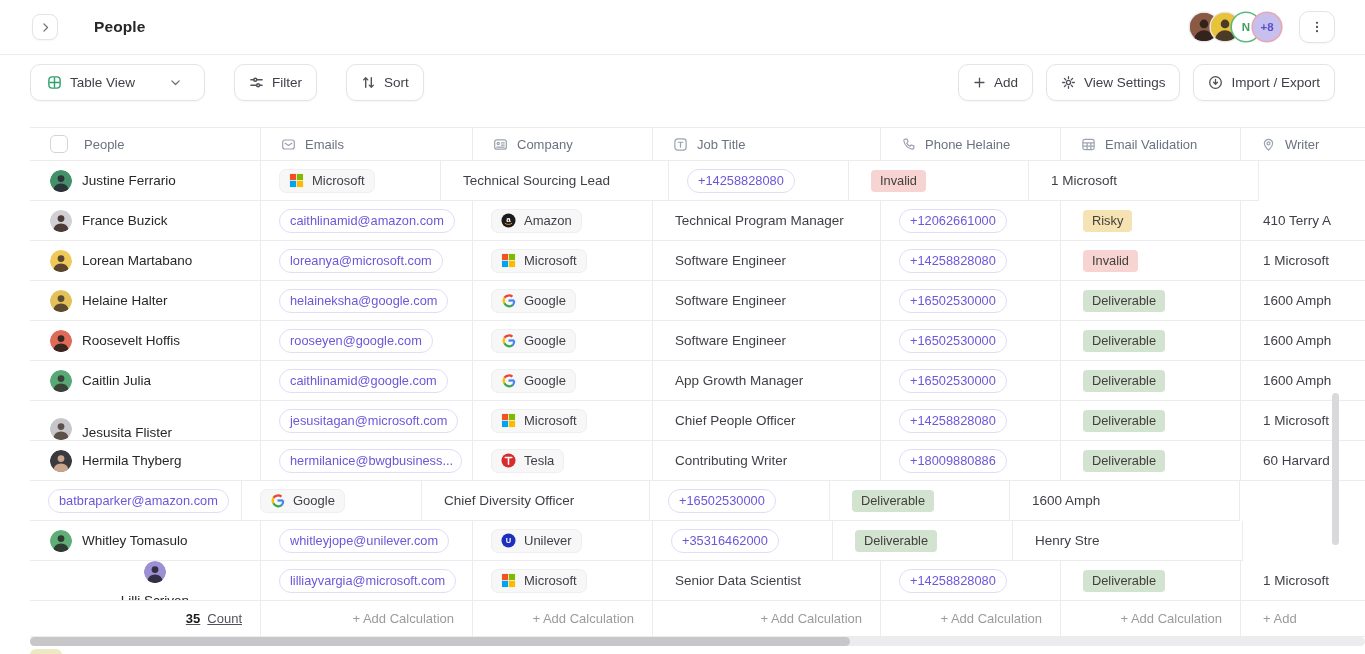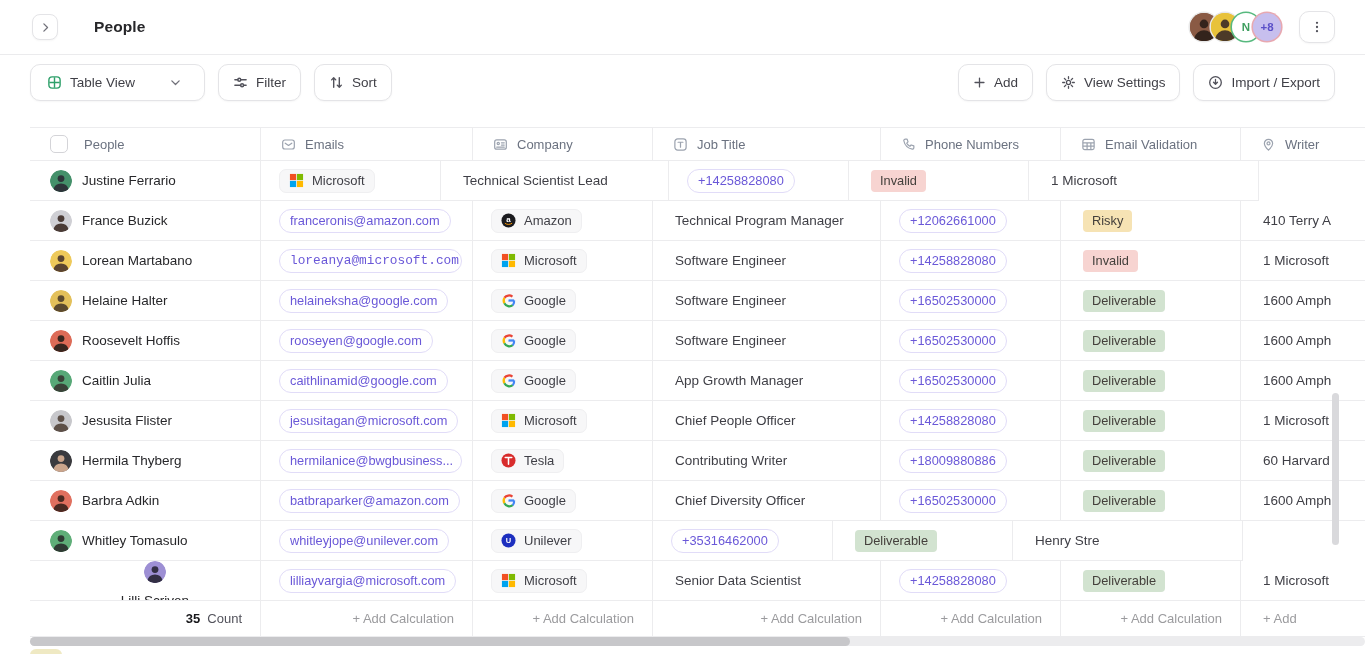--- a/index.html
+++ b/index.html
@@ -18,21 +18,21 @@
   .topbar-right { margin-left:auto; display:flex; align-items:center; gap:18px; }
   .avatar-stack { display:flex; align-items:center; }
   .t-avatar { width:28px; height:28px; border-radius:50%; display:flex; align-items:center;
     justify-content:center; font-size:11.5px; font-weight:700; margin-left:-7px;
     position:relative; cursor:pointer; }
   .t-avatar:first-child { margin-left:0; }
   .kebab-btn { width:36px; height:32px; border-radius:10px; }
 
   
   .toolbar { height:55px; display:flex; align-items:center; padding:0 30px; }
-  .tb-left { display:flex; align-items:center; gap:13px; }
+  .tb-left { display:flex; align-items:center; gap:29px; }
   .tb-right { margin-left:auto; display:flex; align-items:center; gap:13px; }
   .btn { display:flex; align-items:center; gap:8px; height:37px; padding:12px 14px;
     background:#fff; border:1px solid #e4e4e7; border-radius:10px; font-size:13.5px;
     color:#3f3f46; cursor:pointer; box-shadow:0 1px 2px rgba(0,0,0,.04); white-space:nowrap; }
   .btn .chev { margin-left:26px; }
   .view-btn { padding:0 16px; min-width:175px; }
   .view-btn span.lbl { font-weight:500; }
 
   
   .grid-area { position:relative; margin:17px 0 0 30px; width:1335px; overflow:hidden; }
@@ -220,21 +220,21 @@
               </svg>
             </span>
             <span>Job Title</span>
           </div>
           <div class="cell " style="width: 180px;">
             <span>
               <svg width="15" height="15" viewBox="0 0 16 16" fill="none" stroke="#9ca3af" stroke-width="1.3" stroke-linejoin="round">
                 <path d="M4.6 2.3h1.9l1 2.9-1.4 1.3a8.4 8.4 0 0 0 3.4 3.4l1.3-1.4 2.9 1v1.9c0 .9-.8 1.6-1.7 1.5A11.4 11.4 0 0 1 3 4C2.9 3.1 3.7 2.3 4.6 2.3Z"></path>
               </svg>
             </span>
-            <span>Phone Numbers</span>
+            <span>Phone Helaine</span>
           </div>
           <div class="cell " style="width: 180px;">
             <span>
               <svg width="15" height="15" viewBox="0 0 16 16" fill="none" stroke="#9ca3af" stroke-width="1.3">
                 <rect x="2" y="2.6" width="12" height="10.8" rx="2"></rect>
                 <path d="M2 6.2h12M2 9.8h12M6.5 6.2v7.2M10.5 6.2v7.2"></path>
               </svg>
             </span>
             <span>Email Validation</span>
           </div>
@@ -265,42 +265,42 @@
                 <svg width="15" height="15" viewBox="0 0 16 16">
                   <rect x="1" y="1" width="6.6" height="6.6" fill="#f25022"></rect>
                   <rect x="8.4" y="1" width="6.6" height="6.6" fill="#7fba00"></rect>
                   <rect x="1" y="8.4" width="6.6" height="6.6" fill="#00a4ef"></rect>
                   <rect x="8.4" y="8.4" width="6.6" height="6.6" fill="#ffb900"></rect>
                 </svg>
               </span>
               <span>Microsoft</span>
             </span>
           </div>
-          <div class="cell cell-pad22" style="width: 228px;">Technical Scientist Lead</div>
+          <div class="cell cell-pad22" style="width: 228px;">Technical Sourcing Lead</div>
           <div class="cell cell-pad" style="width: 180px;">
             <span class="chip">+14258828080</span>
           </div>
           <div class="cell cell-pad22" style="width: 180px;">
             <span class="badge" style="background: rgb(247, 212, 209);">Invalid</span>
           </div>
           <div class="cell cell-pad22" style="width: 230px;">1 Microsoft</div>
         </div>
         <div class="row body-row">
           <div class="cell cell-people" style="width: 231px;">
             <span class="p-avatar">
               <svg width="22" height="22" viewBox="0 0 22 22">
                 <circle cx="11" cy="11" r="11" fill="#cfcfd4"></circle>
                 <circle cx="11" cy="8.6" r="3.4" fill="#4a3b36"></circle>
                 <path d="M3.4 19.6a7.8 7.8 0 0 1 15.2 0A11 11 0 0 1 11 22a11 11 0 0 1-7.6-2.4Z" fill="#4a3b36"></path>
               </svg>
             </span>
             <span class="pname">France Buzick</span>
           </div>
           <div class="cell cell-pad" style="width: 212px;">
-            <span class="chip">franceronis@amazon.com</span>
+            <span class="chip">caithlinamid@amazon.com</span>
           </div>
           <div class="cell cell-pad" style="width: 180px;">
             <span class="company-pill">
               <span class="logo">
                 <svg width="15" height="15" viewBox="0 0 16 16">
                   <circle cx="8" cy="8" r="7.5" fill="#1b1b1f"></circle>
                   <text x="8" y="9.4" font-size="8.5" fill="#fff" text-anchor="middle" font-family="Liberation Sans,sans-serif" font-weight="bold">a</text>
                   <path d="M4.5 11.2c2.2 1.4 4.8 1.4 7-.1" stroke="#ff9900" stroke-width="1" fill="none" stroke-linecap="round"></path>
                 </svg>
               </span>
@@ -320,21 +320,21 @@
           <div class="cell cell-people" style="width: 231px;">
             <span class="p-avatar">
               <svg width="22" height="22" viewBox="0 0 22 22">
                 <circle cx="11" cy="11" r="11" fill="#eec95a"></circle>
                 <circle cx="11" cy="8.6" r="3.4" fill="#5a4430"></circle>
                 <path d="M3.4 19.6a7.8 7.8 0 0 1 15.2 0A11 11 0 0 1 11 22a11 11 0 0 1-7.6-2.4Z" fill="#5a4430"></path>
               </svg>
             </span>
             <span class="pname">Lorean Martabano</span>
           </div>
-          <div class="cell cell-pad" style="width: 212px; font-family: Liberation Mono, monospace;">
+          <div class="cell cell-pad" style="width: 212px;">
             <span class="chip">loreanya@microsoft.com</span>
           </div>
           <div class="cell cell-pad" style="width: 180px;">
             <span class="company-pill">
               <span class="logo">
                 <svg width="15" height="15" viewBox="0 0 16 16">
                   <rect x="1" y="1" width="6.6" height="6.6" fill="#f25022"></rect>
                   <rect x="8.4" y="1" width="6.6" height="6.6" fill="#7fba00"></rect>
                   <rect x="1" y="8.4" width="6.6" height="6.6" fill="#00a4ef"></rect>
                   <rect x="8.4" y="8.4" width="6.6" height="6.6" fill="#ffb900"></rect>
@@ -460,21 +460,21 @@
           <div class="cell cell-pad22" style="width: 228px;">App Growth Manager</div>
           <div class="cell cell-pad" style="width: 180px;">
             <span class="chip">+16502530000</span>
           </div>
           <div class="cell cell-pad22" style="width: 180px;">
             <span class="badge" style="background: rgb(210, 227, 208);">Deliverable</span>
           </div>
           <div class="cell cell-pad22" style="width: 230px;">1600 Amph</div>
         </div>
         <div class="row body-row">
-          <div class="cell cell-people" style="width: 231px;">
+          <div class="cell cell-people" style="width: 231px; align-items: flex-end;">
             <span class="p-avatar">
               <svg width="22" height="22" viewBox="0 0 22 22">
                 <circle cx="11" cy="11" r="11" fill="#c7c7cb"></circle>
                 <circle cx="11" cy="8.6" r="3.4" fill="#5d5048"></circle>
                 <path d="M3.4 19.6a7.8 7.8 0 0 1 15.2 0A11 11 0 0 1 11 22a11 11 0 0 1-7.6-2.4Z" fill="#5d5048"></path>
               </svg>
             </span>
             <span class="pname">Jesusita Flister</span>
           </div>
           <div class="cell cell-pad" style="width: 212px;">
@@ -530,30 +530,20 @@
           <div class="cell cell-pad22" style="width: 228px;">Contributing Writer</div>
           <div class="cell cell-pad" style="width: 180px;">
             <span class="chip">+18009880886</span>
           </div>
           <div class="cell cell-pad22" style="width: 180px;">
             <span class="badge" style="background: rgb(210, 227, 208);">Deliverable</span>
           </div>
           <div class="cell cell-pad22" style="width: 230px;">60 Harvard</div>
         </div>
         <div class="row body-row">
-          <div class="cell cell-people" style="width: 231px;">
-            <span class="p-avatar">
-              <svg width="22" height="22" viewBox="0 0 22 22">
-                <circle cx="11" cy="11" r="11" fill="#e0705f"></circle>
-                <circle cx="11" cy="8.6" r="3.4" fill="#4a2a22"></circle>
-                <path d="M3.4 19.6a7.8 7.8 0 0 1 15.2 0A11 11 0 0 1 11 22a11 11 0 0 1-7.6-2.4Z" fill="#4a2a22"></path>
-              </svg>
-            </span>
-            <span class="pname">Barbra Adkin</span>
-          </div>
           <div class="cell cell-pad" style="width: 212px;">
             <span class="chip">batbraparker@amazon.com</span>
           </div>
           <div class="cell cell-pad" style="width: 180px;">
             <span class="company-pill">
               <span class="logo">
                 <svg width="15" height="15" viewBox="0 0 16 16" fill="none" stroke-width="2.4">
                   <path d="M13.8 8.6A6 6 0 1 1 12 4.1" stroke="none"></path>
                   <path d="M12.2 3.9A6 6 0 0 0 3.7 5.1" stroke="#ea4335"></path>
                   <path d="M3.7 5.1A6 6 0 0 0 3.6 11" stroke="#fbbc05"></path>
@@ -637,21 +627,21 @@
           <div class="cell cell-pad22" style="width: 228px;">Senior Data Scientist</div>
           <div class="cell cell-pad" style="width: 180px;">
             <span class="chip">+14258828080</span>
           </div>
           <div class="cell cell-pad22" style="width: 180px;">
             <span class="badge" style="background: rgb(210, 227, 208);">Deliverable</span>
           </div>
           <div class="cell cell-pad22" style="width: 230px;">1 Microsoft</div>
         </div>
         <div class="row foot">
-          <div class="cell count-cell" style="width: 231px;">
+          <div class="cell count-cell" style="width: 231px; text-decoration: underline;">
             <b>35</b>
             <span>Count</span>
           </div>
           <div class="cell " style="width: 212px;">+ Add Calculation</div>
           <div class="cell " style="width: 180px;">+ Add Calculation</div>
           <div class="cell " style="width: 228px;">+ Add Calculation</div>
           <div class="cell " style="width: 180px;">+ Add Calculation</div>
           <div class="cell " style="width: 180px;">+ Add Calculation</div>
           <div class="cell " style="width: 230px; justify-content: flex-start; padding-left: 22px;">+ Add</div>
         </div>

